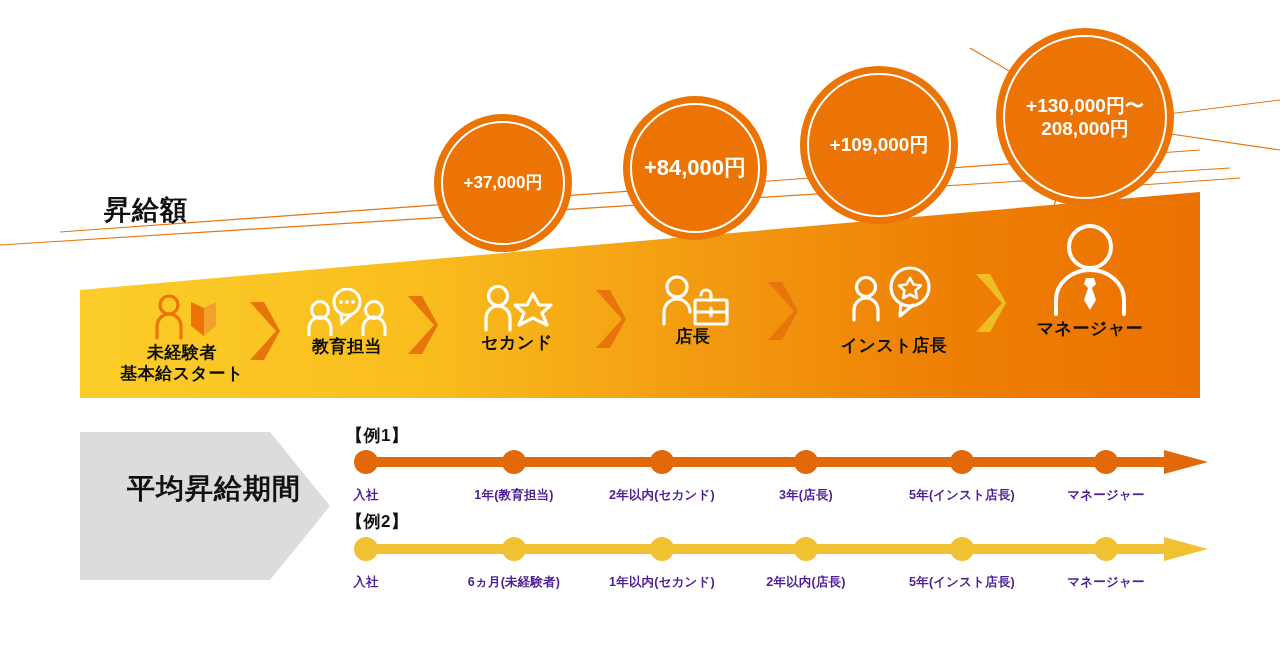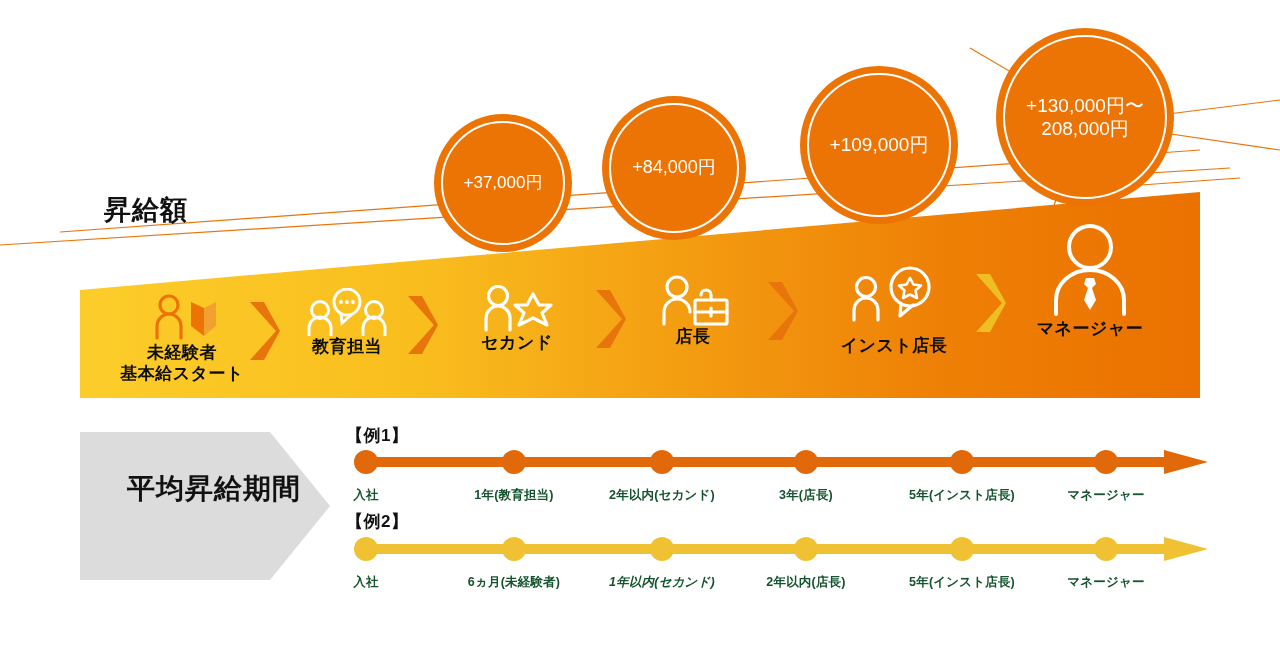--- a/index.html
+++ b/index.html
@@ -26,21 +26,21 @@
     font-size: 27px; font-weight: bold; color: #111111;
     letter-spacing: 1px; white-space: nowrap;
   }
 
   
   .bubble {
     position: absolute; border-radius: 50%;
     background: #EC7404;
     display: flex; align-items: center; justify-content: center;
     box-sizing: border-box;
-    color: #ffffff; font-weight: normal; text-align: center;
+    color: #ffffff; font-weight: bold; text-align: center;
     line-height: 1.22;
   }
   .bubble::after {
     content: ""; position: absolute;
     left: 7px; top: 7px; right: 7px; bottom: 7px;
     border-radius: 50%;
     border: 2px solid #ffffff;
     pointer-events: none;
   }
   .bubble span { position: relative; z-index: 2; white-space: pre-line; }
@@ -68,21 +68,21 @@
   }
 
   .tl-title {
     position: absolute;
     font-size: 17px; font-weight: bold; color: #111111;
     letter-spacing: 0.5px; white-space: nowrap;
   }
   .tl-svg { position: absolute; }
   .tl-tick {
     position: absolute; text-align: center;
-    font-size: 12.5px; font-weight: bold; color: #14532d;
+    font-size: 12.5px; font-weight: bold; color: #4c1d95;
     white-space: nowrap; transform: translateX(-50%);
     letter-spacing: 0.2px;
   }
 </style>
 </head>
 <body>
 
 <div id="stage">
 
   <svg class="deco-lines" viewBox="0 0 1280 420" xmlns="http://www.w3.org/2000/svg" aria-hidden="true">
@@ -110,21 +110,21 @@
     <path d="M80 140 L1200 42 L1200 248 L80 248 Z" fill="url(#bandgrad)"></path>
   </svg>
 
   <div class="label-shokyu">昇給額</div>
 
 
   <div class="bubble" style="left:434px; top:114px; width:138px; height:138px; font-size:17px;">
     <span>+37,000円</span>
   </div>
 
-  <div class="bubble" style="left:602px; top:96px; width:144px; height:144px; font-size:18px;">
+  <div class="bubble" style="left:623px; top:96px; width:144px; height:144px; font-size:22px;">
     <span>+84,000円</span>
   </div>
 
   <div class="bubble" style="left:800px; top:66px; width:158px; height:158px; font-size:19px;">
     <span>+109,000円</span>
   </div>
 
   <div class="bubble" style="left:996px; top:28px; width:178px; height:178px; font-size:19px;">
     <span>+130,000円〜
 208,000円</span>
@@ -258,18 +258,18 @@
       <circle cx="14" cy="14" r="12"></circle>
       <circle cx="162" cy="14" r="12"></circle>
       <circle cx="310" cy="14" r="12"></circle>
       <circle cx="454" cy="14" r="12"></circle>
       <circle cx="610" cy="14" r="12"></circle>
       <circle cx="754" cy="14" r="12"></circle>
     </g>
   </svg>
   <div class="tl-tick" style="left:366px; top:574px;">入社</div>
   <div class="tl-tick" style="left:514px; top:574px;">6ヵ月(未経験者)</div>
-  <div class="tl-tick" style="left:662px; top:574px;font-style:italic;">1年以内(セカンド)</div>
+  <div class="tl-tick" style="left:662px; top:574px;">1年以内(セカンド)</div>
   <div class="tl-tick" style="left:806px; top:574px;">2年以内(店長)</div>
   <div class="tl-tick" style="left:962px; top:574px;">5年(インスト店長)</div>
   <div class="tl-tick" style="left:1106px; top:574px;">マネージャー</div>
 
 </div>
 
 </body></html>

